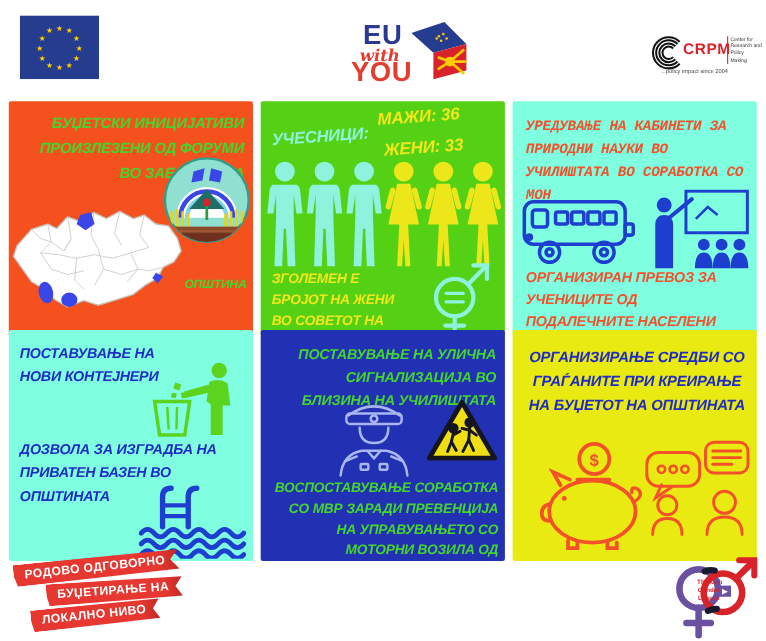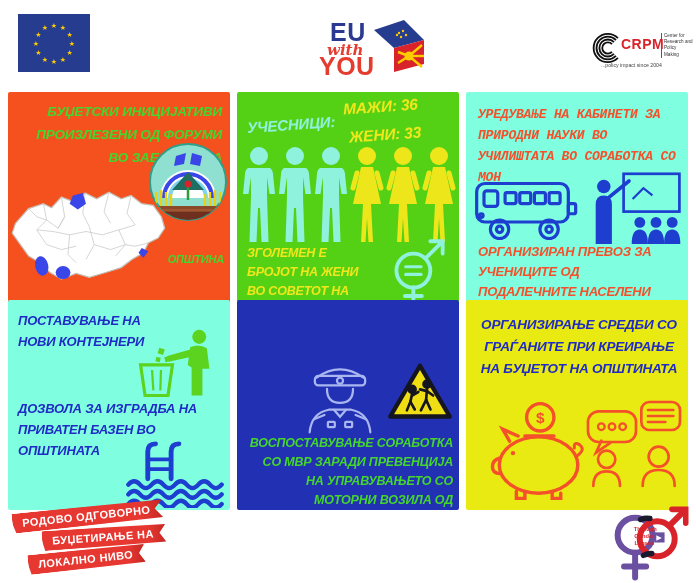--- a/index.html
+++ b/index.html
@@ -298,20 +298,21 @@
           <line x1="22" y1="32" x2="46" y2="32" stroke-width="4"></line>
           <path d="M2 48 q6 -7 12 0 t12 0 t12 0 t12 0 t12 0 t12 0 t12 0 t12 0" stroke-width="4.5"></path>
           <path d="M2 58 q6 -7 12 0 t12 0 t12 0 t12 0 t12 0 t12 0 t12 0 t12 0" stroke-width="4.5"></path>
           <path d="M2 68 q6 -7 12 0 t12 0 t12 0 t12 0 t12 0 t12 0 t12 0 t12 0" stroke-width="4.5"></path>
         </g>
       </svg>
     </div>
   </div>
 
   <div class="card row2 c2 card-blue">
+    <div class="ct t-green" style="left:12px;top:12px;right:8px;font-size:13px;line-height:1.6;">ПОСТАВУВАЊЕ НА УЛИЧНА СИГНАЛИЗАЦИЈА ВО БЛИЗИНА НА УЧИЛИШТАТА</div>
     <div class="abs" style="left:64px;top:56px;">
       <svg width="78" height="78" viewBox="0 0 90 90">
         <g stroke="#a9b6f0" stroke-width="2.6" fill="none" stroke-linecap="round">
           <path d="M18 25 Q45 6 72 25"></path>
           <rect x="16" y="23" width="58" height="11" rx="4"></rect>
           <circle cx="45" cy="28.5" r="3.5"></circle>
           <path d="M30 38 Q30 54 45 54 Q60 54 60 38"></path>
           <path d="M10 88 Q12 66 32 62 L58 62 Q78 66 80 88"></path>
           <path d="M38 62 L45 70 L52 62"></path>
           <line x1="15" y1="73" x2="27" y2="68"></line>

